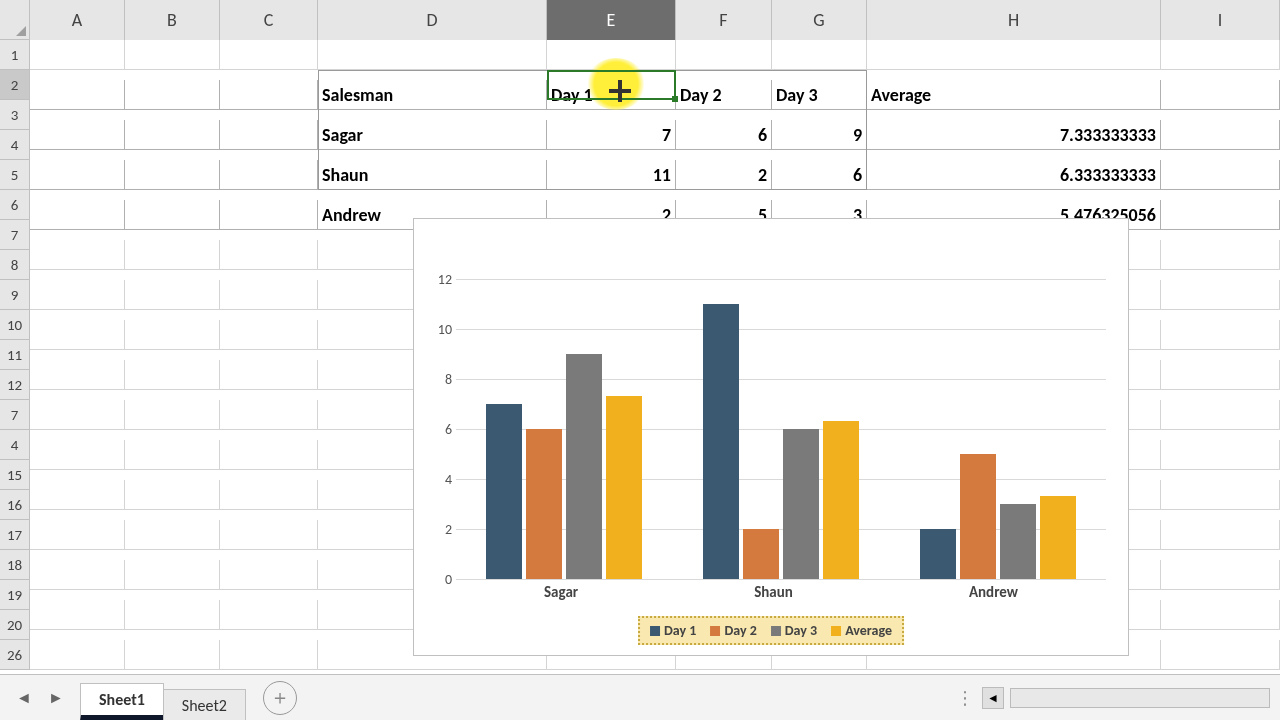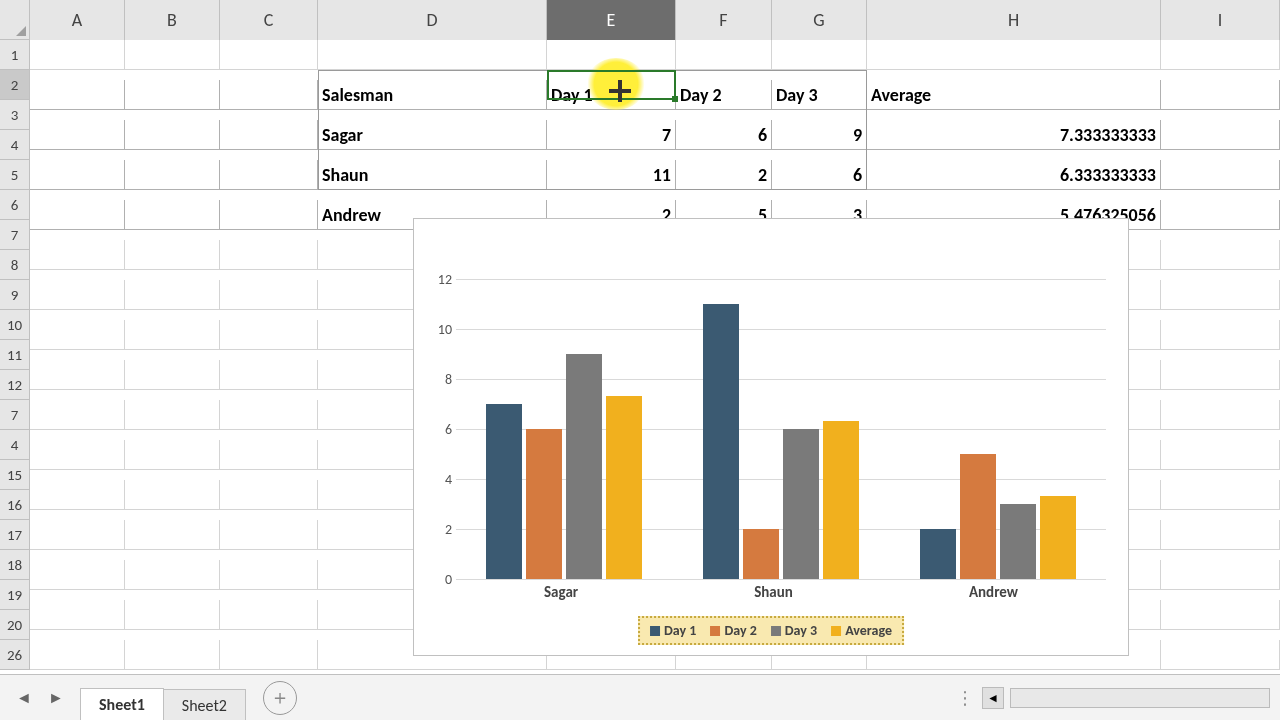--- a/index.html
+++ b/index.html
@@ -184,21 +184,21 @@
   
   .tabbar{
     position:absolute;left:0;right:0;bottom:0;height:46px;background:#f3f3f3;border-top:1px solid #c0c0c0;display:flex;align-items:center;
   }
   .tabnav{display:flex;gap:0;padding:0 8px;}
   .tabnav button{width:32px;height:32px;background:none;border:none;font-size:16px;color:#666;cursor:pointer;}
   .tabs{display:flex;align-items:flex-end;height:100%;}
   .tab{
     padding:6px 18px;border:1px solid #c0c0c0;border-bottom:none;background:#eaeaea;color:#333;font-size:16px;cursor:pointer;margin-right:-1px;position:relative;top:1px;
   }
-  .tab.active{background:#fff;font-weight:700;border-bottom:1px solid #0f172a;}
+  .tab.active{background:#fff;font-weight:700;border-bottom:6px solid #0f172a;}
   .addtab{width:34px;height:34px;border-radius:50%;border:1.5px solid #999;display:flex;align-items:center;justify-content:center;margin-left:18px;color:#888;font-size:20px;cursor:pointer;}
   .tabbar .spacer{flex:1;}
   .hscroll{display:flex;align-items:center;gap:6px;margin-right:10px;}
   .hscroll .dots{color:#888;font-size:18px;letter-spacing:2px;}
   .hscroll .arrow{width:22px;height:22px;background:#e0e0e0;border:1px solid #bbb;display:flex;align-items:center;justify-content:center;font-size:12px;}
   .hscroll .track{width:260px;height:20px;background:#e8e8e8;border:1px solid #bbb;}
   
   .range-border{
     position:absolute;
     left:318px; top:70px;

